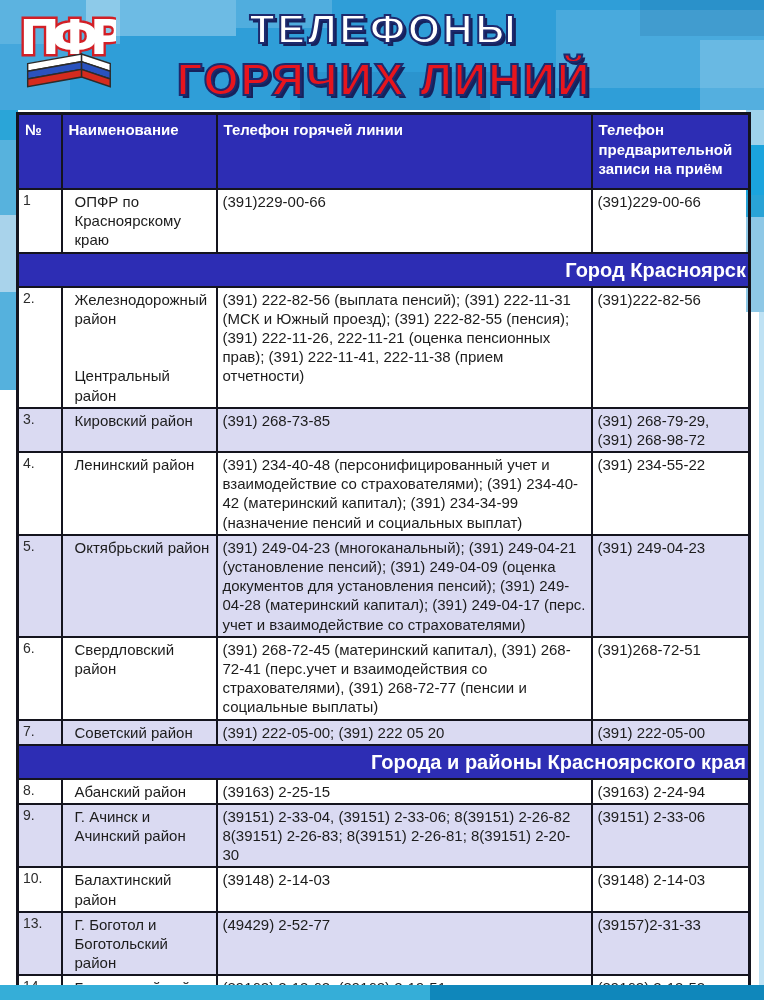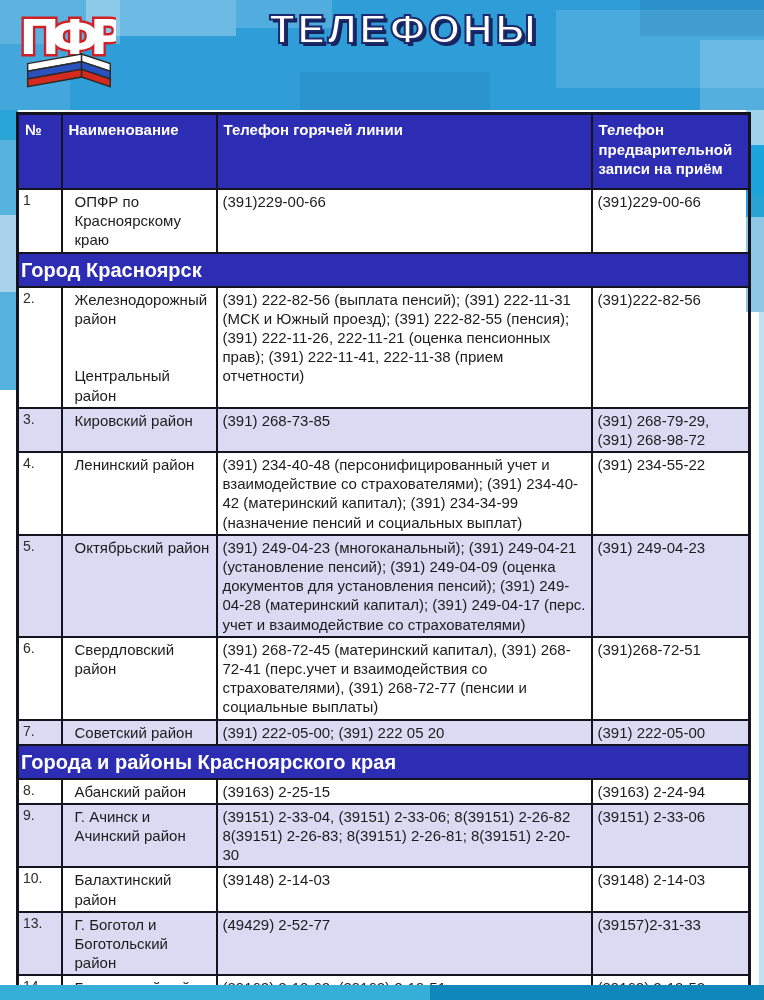--- a/index.html
+++ b/index.html
@@ -14,21 +14,21 @@
   .tile { position:absolute; }
   .t1 { left:0;   top:0;  width:120px; height:44px; background:rgba(255,255,255,.22); }
   .t2 { left:86px; top:0; width:150px; height:36px; background:rgba(255,255,255,.30); }
   .t3 { left:0;   top:44px; width:70px; height:66px; background:rgba(255,255,255,.10); }
   .t4 { left:556px; top:10px; width:208px; height:78px; background:rgba(255,255,255,.13); }
   .t5 { left:640px; top:0; width:124px; height:36px; background:rgba(10,60,110,.12); }
   .t6 { left:300px; top:72px; width:190px; height:38px; background:rgba(8,70,120,.10); }
   .t7 { left:700px; top:40px; width:64px; height:70px; background:rgba(255,255,255,.18); }
   .t8 { left:236px; top:0; width:96px; height:28px; background:rgba(255,255,255,.16); }
 
-  .title-block { position:absolute; left:134px; top:6px; width:540px; text-align:center; }
+  .title-block { position:absolute; left:114px; top:6px; width:540px; text-align:center; }
   .title-line1 {
     font-size:41px; font-weight:bold; letter-spacing:3px; color:#ffffff;
     -webkit-text-stroke:2px #1d2a6e;
     text-shadow:3px 3px 0 #16225c;
   }
   .title-line2 {
     margin-top:1px; font-size:45px; font-weight:bold; letter-spacing:2px; color:#e8151d;
     -webkit-text-stroke:2px #1d2a6e;
     text-shadow:3px 3px 0 #16225c;
   }
@@ -60,21 +60,21 @@
   .hotlines th, .hotlines td {
     border:2px solid #14141e; vertical-align:top; text-align:left;
     padding:2px 5px; font-size:15px; line-height:1.28; color:#1c1c1c;
     word-wrap:break-word; overflow-wrap:break-word;
   }
   .hotlines thead th {
     background:#2d2db4; color:#ffffff; font-weight:bold;
     padding:5px 6px 6px 6px; height:62px; line-height:1.3;
   }
   .hotlines td.section {
-    background:#2d2db4; color:#ffffff; font-weight:bold; text-align:left;
+    background:#2d2db4; color:#ffffff; font-weight:bold; text-align:right;
     font-size:20px; padding:4px 2px; line-height:1.2;
   }
   .hotlines tr.shaded td { background:#dadaf2; }
   .hotlines td.c-num  { font-size:14px; color:#2c2c2c; padding-left:4px; }
   .hotlines td.c-name { white-space:pre-line;padding-left:12px; }
   .col-num  { width:44px; }
   .col-name { width:155px; }
   .col-hot  { width:375px; }
   .col-book { width:158px; }
 </style>
@@ -88,20 +88,21 @@
     <div class="tile t2"></div>
     <div class="tile t3"></div>
     <div class="tile t4"></div>
     <div class="tile t5"></div>
     <div class="tile t6"></div>
     <div class="tile t7"></div>
     <div class="tile t8"></div>
 
     <div class="title-block">
       <div class="title-line1">ТЕЛЕФОНЫ</div>
+      <div class="title-line2">ГОРЯЧИХ ЛИНИЙ</div>
     </div>
 
     <svg class="logo" viewBox="0 0 100 104" xmlns="http://www.w3.org/2000/svg">
       <text x="50" y="52" text-anchor="middle" font-family="DejaVu Sans, sans-serif" font-size="50" font-weight="bold" letter-spacing="-9" fill="#ffffff" stroke="#d21f26" stroke-width="5" paint-order="stroke">ПФР</text>
       <g stroke="#2b2b2b" stroke-width="1.5">
         <polygon points="64,52 94,62 94,70 64,60" fill="#ffffff"></polygon>
         <polygon points="64,60 94,70 94,78 64,68" fill="#2a52be"></polygon>
         <polygon points="64,68 94,78 94,86 64,76" fill="#d52b1e"></polygon>
         <polygon points="8,62 64,52 64,60 8,70" fill="#ffffff"></polygon>
         <polygon points="8,70 64,60 64,68 8,78" fill="#2a52be"></polygon>

